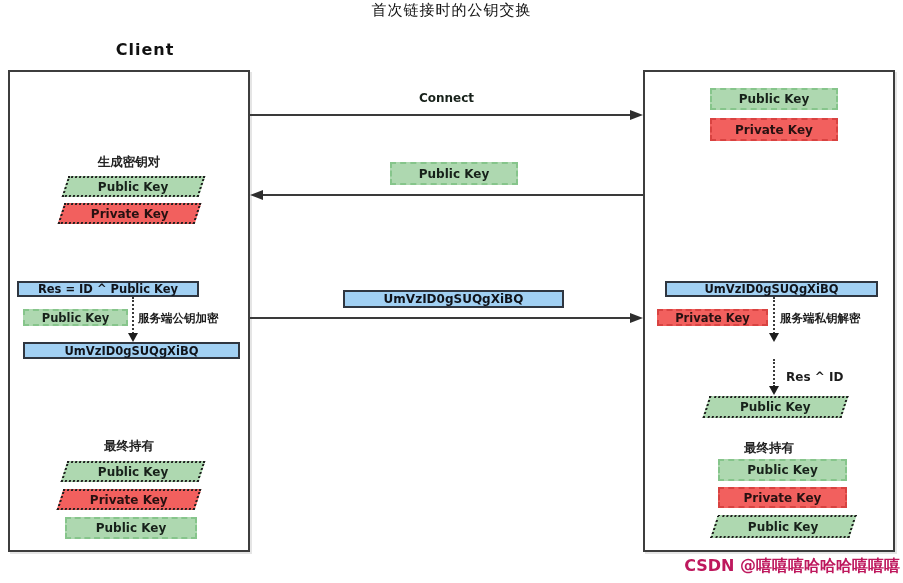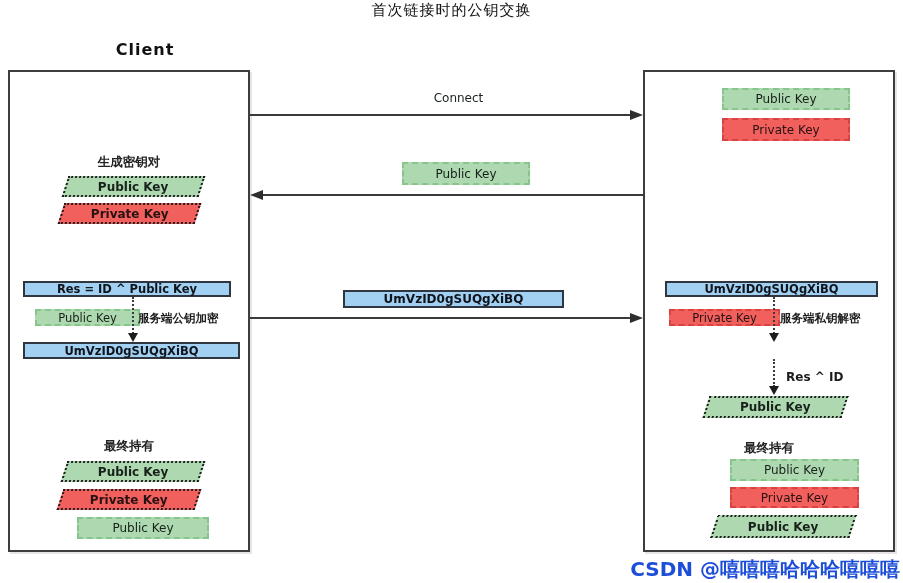--- a/index.html
+++ b/index.html
@@ -8,40 +8,40 @@
 
   .abs { position:absolute;font-weight:bold; }
   .ctr { display:flex; align-items:center; justify-content:center; text-align:center; }
 
   .page-title { font-size:15px; font-weight:normal; color:#111; letter-spacing:1px; }
   .col-title { font-size:16px; font-weight:bold; color:#111; letter-spacing:1px; }
 
   .bigbox { border:2px solid #3d3d3d; background:#fff; box-shadow:2px 2px 0 rgba(0,0,0,0.10); }
 
   .bluebox { background:#a1d0f3; border:2px solid #2f3640; font-weight:bold; font-size:11.5px; color:#10131a; }
-  .tag { font-weight:normal; font-size:12px; color:#17211a;margin-left:12px; }
+  .tag { font-weight:bold; font-size:12px; color:#17211a; }
   .tag-green { background:#aed8b0; border:2px dashed #86c58b; }
   .tag-red   { background:#f2605e; border:2px dashed #d84341; color:#271111; }
   .dotbox { background:#fff; border:2px dotted #222; font-weight:bold; font-size:12px; color:#222; }
 
   .para { transform:skewX(-18deg); border:2px dotted #1f1f1f; font-weight:bold; font-size:12px; color:#17211a; }
   .para > span { display:inline-block; transform:skewX(18deg); }
   .para-green { background:#aed8b0; }
   .para-red { background:#f2605e; color:#271111; }
 
   .hline { height:2px; background:#3a3a3a; }
   .vdots { width:0; border-left:2px dotted #3a3a3a; }
 
   .ah-right { width:0; height:0; border-top:5px solid transparent; border-bottom:5px solid transparent; border-left:13px solid #2e2e2e; }
   .ah-left  { width:0; height:0; border-top:5px solid transparent; border-bottom:5px solid transparent; border-right:13px solid #2e2e2e; }
   .ah-down  { width:0; height:0; border-left:5px solid transparent; border-right:5px solid transparent; border-top:9px solid #1d1d1d; }
 
   .note { font-size:11.5px; color:#1c1c1c; white-space:nowrap; }
   .cnlabel { font-size:12.5px; font-weight:bold; color:#222; }
-  .watermark { font-size:20px; color:#1d4ed8; white-space:nowrap; }
+  .watermark { font-size:16px; color:#be185d; white-space:nowrap; }
 </style>
 </head>
 <body>
 
 <div id="stage">
 
   <div class="abs ctr page-title" style="left:0;top:8;width:903px;height:20px">首次链接时的公钥交换</div>
 
   <div class="abs ctr col-title" style="left:24px;top:40px;width:242px;height:18px">Client</div>
 
@@ -61,21 +61,21 @@
   <div class="abs ah-right" style="left:630px;top:313px"></div>
 
   <div class="abs ctr cnlabel" style="left:8px;top:154px;width:242px;height:16px">生成密钥对</div>
   <div class="abs ctr para para-green" style="left:65px;top:176px;width:137px;height:21px">
       <span>Public Key</span>
     </div>
   <div class="abs ctr para para-red" style="left:61px;top:203px;width:137px;height:21px">
       <span>Private Key</span>
     </div>
 
-  <div class="abs ctr bluebox" style="left:23px;top:281px;width:208px;height:16px">Res = ID ^ Public Key</div>
+  <div class="abs ctr bluebox" style="left:17px;top:281px;width:182px;height:16px">Res = ID ^ Public Key</div>
   <div class="abs ctr tag tag-green" style="left:23px;top:309px;width:105px;height:17px;font-size:11.5px">Public Key</div>
   <div class="abs vdots" style="left:132px;top:297px;height:37px"></div>
   <div class="abs ah-down" style="left:128px;top:333px"></div>
   <div class="abs note" style="left:138px;top:311px">服务端公钥加密</div>
   <div class="abs ctr bluebox" style="left:23px;top:342px;width:217px;height:17px">UmVzID0gSUQgXiBQ</div>
 
   <div class="abs ctr cnlabel" style="left:8px;top:438px;width:242px;height:16px">最终持有</div>
   <div class="abs ctr para para-green" style="left:64px;top:461px;width:138px;height:21px">
       <span>Public Key</span>
     </div>

